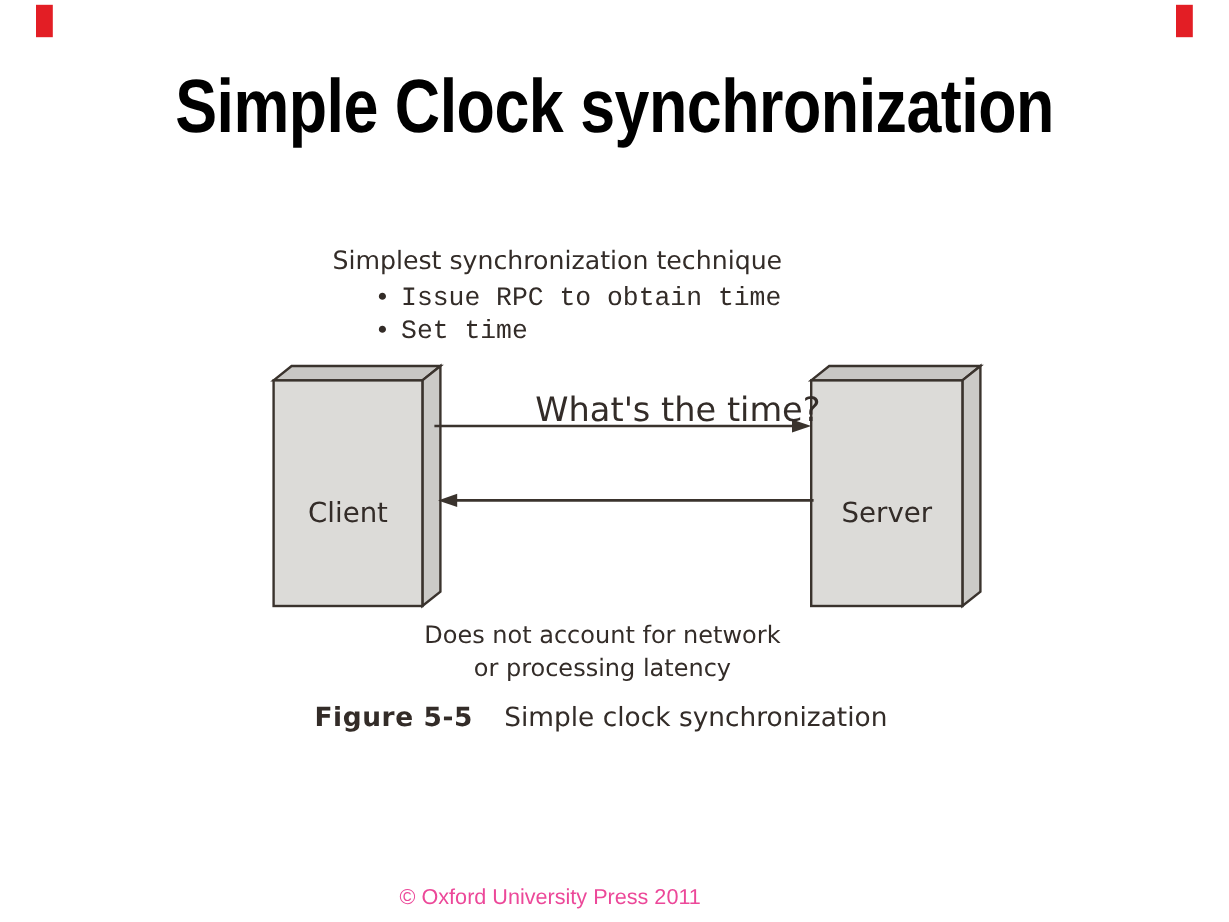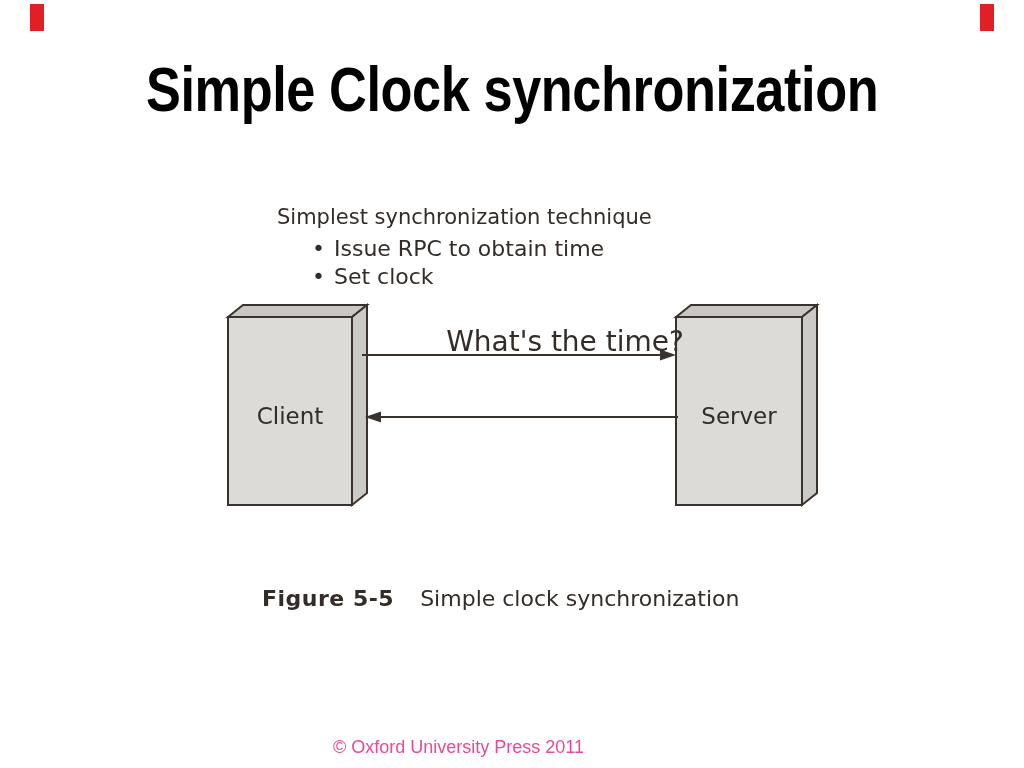--- a/index.html
+++ b/index.html
@@ -25,26 +25,26 @@
     letter-spacing:-0.5px;
   }
 
   
   .fig{position:absolute;left:0;top:0;width:1024px;height:768px;color:#332c28;filter:blur(0.35px);}
   .fig svg{position:absolute;left:0;top:0;}
   .fig .face{stroke:#3a332d;stroke-width:2;}
   .fig .wire{stroke:#3a332d;stroke-width:2.2;fill:none;}
 
   .fig-heading{position:absolute;left:277px;top:204px;font-size:21px;line-height:26px;white-space:nowrap;}
-  .fig-bullet{position:absolute;left:312px;font-size:22px;line-height:26px;white-space:nowrap;}
+  .fig-bullet{position:absolute;left:312px;font-size:22px;line-height:26px;white-space:nowrap;font-family:Liberation Mono, monospace;}
   .fig-bullet .dot{margin-right:9px;}
   .bullet-1{top:236px;}
   .bullet-2{top:264px;}
 
-  .box-label{position:absolute;top:403px;text-align:center;font-size:23px;white-space:nowrap;}
+  .box-label{position:absolute;top:415px;text-align:center;font-size:23px;white-space:nowrap;}
   .client-label{left:228px;width:124px;}
   .server-label{left:676px;width:126px;}
 
   .arrow-label{position:absolute;left:367px;width:300px;text-align:center;white-space:nowrap;}
   .request-label{top:325px;font-size:28px;padding-left:48px;}
   .response-label{top:386px;font-size:24px;}
 
   .fig-note{position:absolute;left:298px;top:516px;width:408px;text-align:center;font-size:20px;line-height:27px;}
 
   .fig-caption{position:absolute;left:262px;top:586px;font-size:22px;white-space:nowrap;}
@@ -94,28 +94,32 @@
         <polygon points="365,417 381,411.5 381,422.5" fill="#3a332d"></polygon>
       </g>
     </svg>
 
     <div class="fig-heading">Simplest synchronization technique</div>
 
     <div class="fig-bullet bullet-1">
       <span class="dot">•</span><span>Issue RPC to obtain time</span>
     </div>
     <div class="fig-bullet bullet-2">
-      <span class="dot">•</span><span>Set clock</span>
+      <span class="dot">•</span><span>Set time</span>
     </div>
 
     <div class="box-label client-label">Client</div>
     <div class="box-label server-label">Server</div>
 
     <div class="arrow-label request-label">What's the time?</div>
 
+    <div class="fig-note">
+      <div>Does not account for network</div>
+      <div>or  processing latency</div>
+    </div>
 
     <div class="fig-caption">
       <span class="tag">Figure 5-5</span><span>Simple clock synchronization</span>
     </div>
 
   </div>
 
   <div class="footer">© Oxford University Press 2011</div>
 
 </div>

